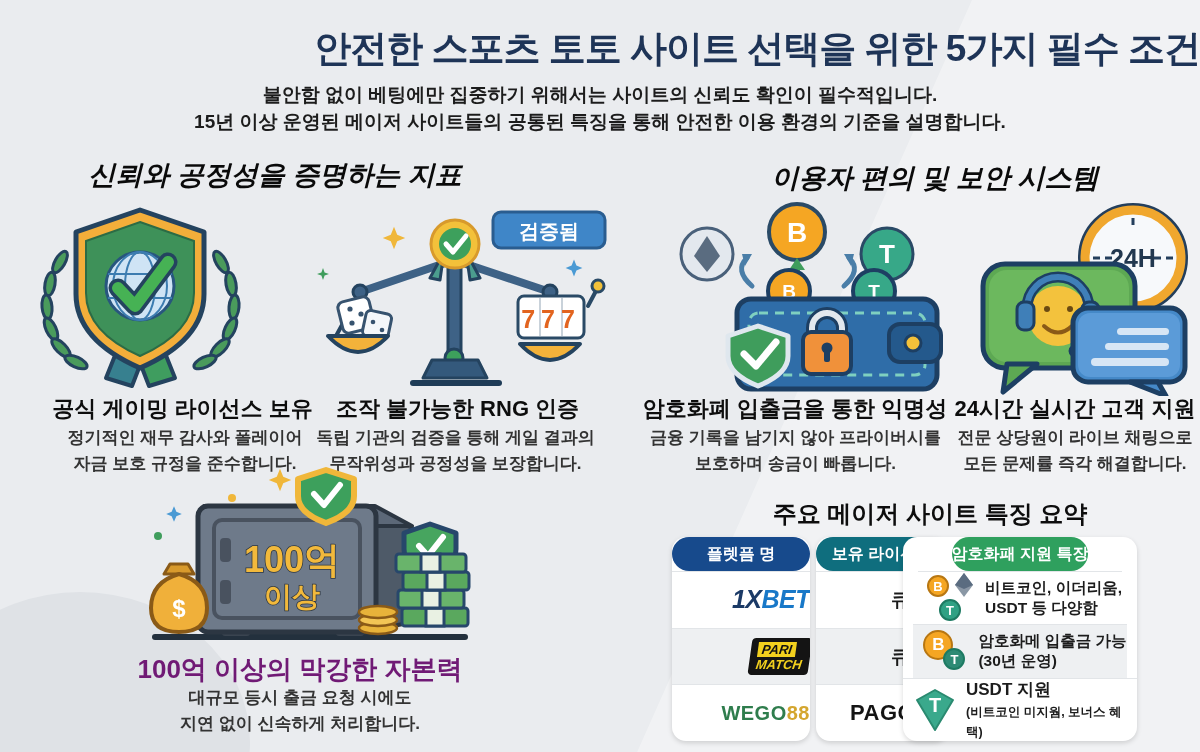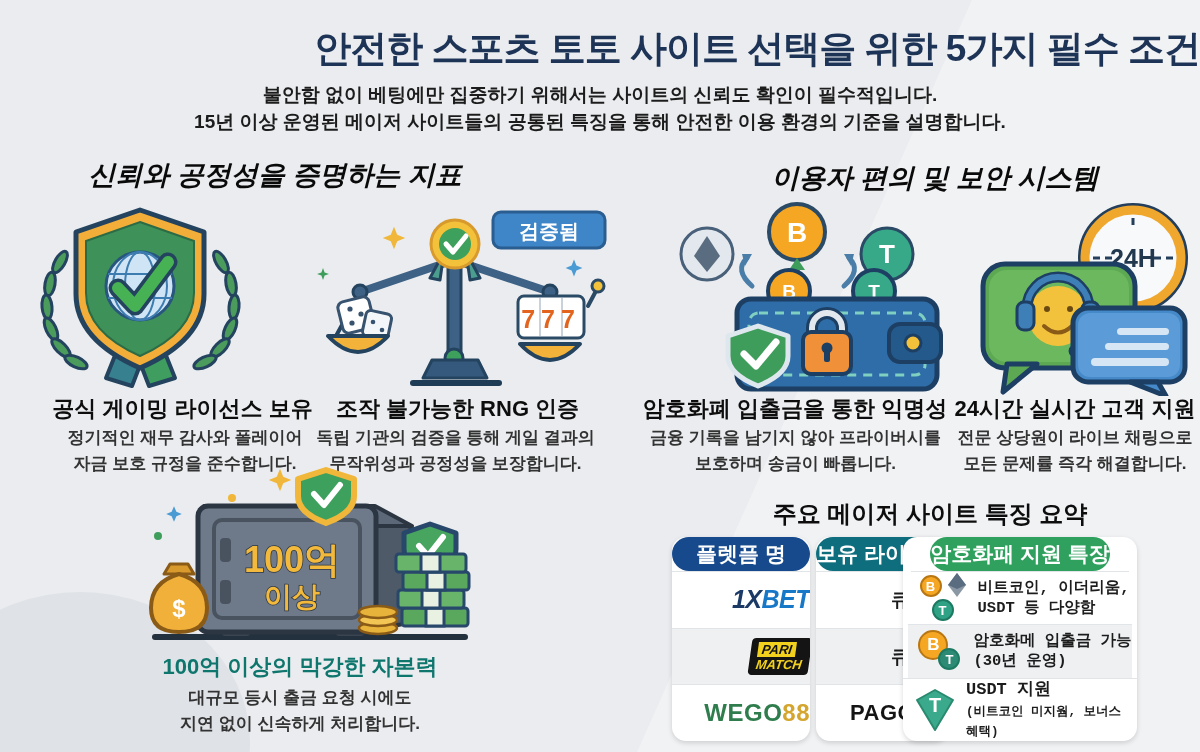--- a/index.html
+++ b/index.html
@@ -9,38 +9,38 @@
   .deco-band { position:absolute; right:-200px; top:-100px; width:600px; height:1100px; background:rgba(255,255,255,.35); transform:rotate(24deg); }
   .main-title { position:absolute; top:24px; left:0; width:100%; text-align:right; font-size:37px; font-weight:800; color:#1e3457; letter-spacing:-1px; }
   .sub { position:absolute; left:0; width:100%; text-align:center; font-size:19px; font-weight:600; color:#1c1c1c; }
   .sub1 { top:82px; } .sub2 { top:109px; }
   .sec-heading { position:absolute; font-size:27px; font-weight:800; color:#0a0a0a; text-align:center;font-style:italic; }
   .sec-left { top:157px; left:55px; width:440px; }
   .sec-right { top:160px; left:770px; width:330px; }
   .feat-title { position:absolute; font-size:22px; font-weight:800; color:#0d0d0d; text-align:center; }
   .feat-desc { position:absolute; font-size:17px; font-weight:600; color:#333; text-align:center; }
   svg .ic-text { font-family:"Liberation Sans",sans-serif; }
-  .cap-title { position:absolute; top:652px; left:120px; width:360px; font-size:22px; font-weight:800; color:#0f766e; text-align:center; }
+  .cap-title { position:absolute; top:652px; left:120px; width:360px; font-size:26px; font-weight:800; color:#701a75; text-align:center; }
   .tbl-title { position:absolute; top:498px; left:730px; width:400px; font-size:24px; font-weight:800; color:#0d0d0d; text-align:center; }
   .tbl-card { position:absolute; top:537px; height:204px; background:#fff; border-radius:14px; box-shadow:0 2px 5px rgba(0,0,0,.15); display:flex; flex-direction:column; overflow:hidden; }
   .card-1 { left:672px; width:138px; } .card-2 { left:816px; width:132px; } .card-3 { left:903px; width:234px;align-items:center; }
-  .tbl-pill { height:34px; border-radius:17px; color:#fff; font-size:21px; font-weight:700; display:flex; align-items:center; justify-content:center; flex:0 0 34px; }
+  .tbl-pill { height:34px; border-radius:17px; color:#fff; font-size:16px; font-weight:700; display:flex; align-items:center; justify-content:center; flex:0 0 34px; }
   .tbl-cell { flex:1; display:flex; align-items:center; justify-content:flex-end; border-top:1px solid #e2e5e8; }
   .tbl-cell.alt { background:#eef0f2; }
   .cell-crypto { justify-content:flex-start; padding-left:8px; gap:7px; }
   .lic-text { font-size:19px; font-weight:700; color:#1a1a1a; }
   .logo-1xbet { font-style:italic; font-weight:900; font-size:25px; letter-spacing:-0.5px; }
   .logo-1xbet .p1 { color:#1b3a66; } .logo-1xbet .p2 { color:#1878c8; }
   .logo-pm { background:#141414; border-radius:4px; padding:3px 7px 4px; transform:skewX(-8deg); line-height:1; }
   .logo-pm .pm1 { display:inline-block; background:#f2d01e; color:#111; font-style:italic; font-weight:900; font-size:13px; padding:1px 4px; }
   .logo-pm .pm2 { display:block; color:#f2d01e; font-style:italic; font-weight:900; font-size:13px; text-align:right; margin-top:1px; }
-  .logo-wego { font-weight:900; font-size:24px; letter-spacing:0.5px; }
+  .logo-wego { font-weight:900; font-size:20px; letter-spacing:0.5px; }
   .logo-wego .p1 { color:#2f7d4d; } .logo-wego .p2 { color:#d4a62f; }
   .logo-pagcor { font-weight:700; font-size:22px; color:#141414; letter-spacing:0.5px; }
-  .crypto-text { font-size:15.5px; font-weight:700; color:#1c1c1c; line-height:1.3;font-family:Liberation Mono, monospace; }
+  .crypto-text { font-size:15.5px; font-weight:700; color:#1c1c1c; line-height:1.3; }
   .crypto-text .small { font-size:12.5px; font-weight:700; }
   .coin { border-radius:50%; display:flex; align-items:center; justify-content:center; color:#fff; font-weight:800; }
   .coin-btc { background:#f5a623; border:2px solid #b87712; }
   .coin-tet { background:#2fa184; border:2px solid #1d7a62; }
   .icon-cluster { position:relative; flex:0 0 52px; height:52px; }
 </style>
 </head>
 <body>
 
 <div class="canvas">

